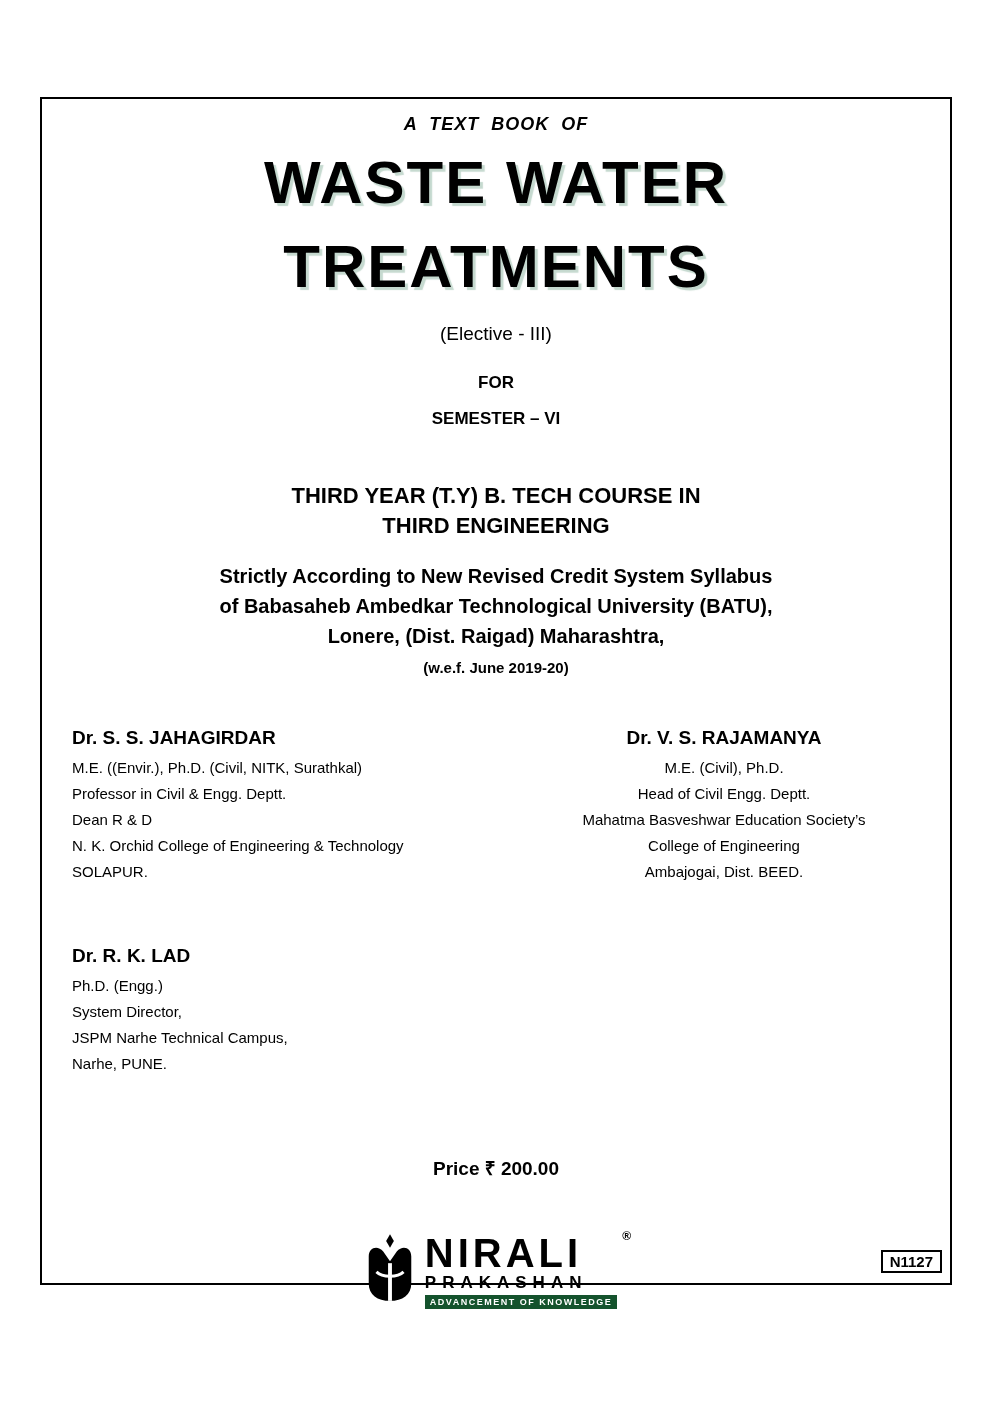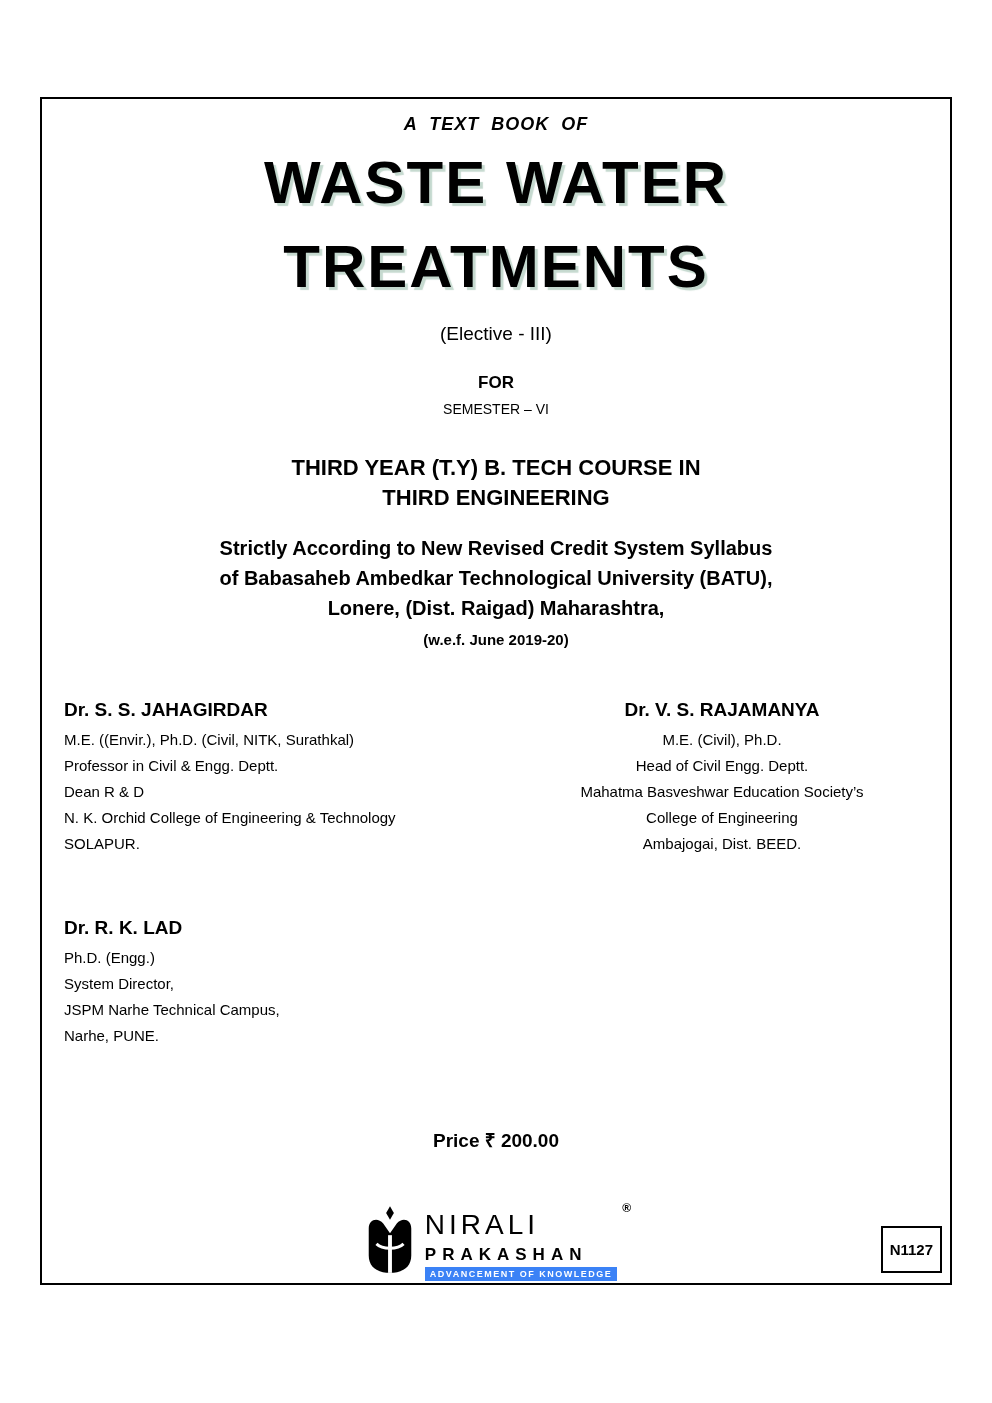--- a/index.html
+++ b/index.html
@@ -24,59 +24,59 @@
     letter-spacing: 1px; word-spacing: 6px; font-style: italic;
   }
   .main-title {
     margin-top: 6px;
     font-size: 60px; font-weight: bold;
     letter-spacing: 2px; line-height: 84px;
     text-shadow: 3px 3px 1px rgba(150, 185, 168, 0.55);
   }
   .elective { margin-top: 14px; font-size: 19px; font-weight: normal; }
   .for-label { margin-top: 28px; font-size: 17px; font-weight: bold; }
-  .semester { margin-top: 8px; font-size: 14px; font-weight: normal; }
-  .course { margin-top: 36px; font-size: 22px; font-weight: bold; line-height: 30px; }
+  .semester { margin-top: 16px; font-size: 17px; font-weight: bold; }
+  .course { margin-top: 52px; font-size: 22px; font-weight: bold; line-height: 30px; }
   .syllabus { margin-top: 20px; font-size: 20px; font-weight: bold; line-height: 30px; }
   .wef { margin-top: 2px; font-size: 15px; font-weight: bold; }
   .authors {
     margin-top: 42px;
     display: grid;
     grid-template-columns: 1fr 1fr;
-    row-gap: 58px; column-gap: 40px;
+    row-gap: 58px; column-gap: 40px; margin-left: 8px;
   }
   .author { font-size: 15px; line-height: 26px; }
   .author.align-left { text-align: left; }
   .author.align-right { }
   .author-name { font-size: 19px; font-weight: bold; line-height: 26px; margin-bottom: 4px; }
   .price { margin-top: 78px; font-size: 19px; font-weight: bold; }
   .logo {
     margin-top: 52px;
     display: inline-flex; align-items: flex-start; gap: 6px;
     text-align: left;
   }
   .logo-icon { width: 58px; height: 70px; display: block; }
   .logo-text { display: flex; flex-direction: column; position: relative; padding-right: 14px; }
-  .logo-name { font-size: 28px; font-weight: normal; letter-spacing: 4px; line-height: 40px; }
+  .logo-name { font-size: 40px; font-weight: bold; letter-spacing: 4px; line-height: 40px; }
   .logo-reg {
     position: absolute; right: 0; top: -4px;
     font-size: 12px; font-weight: bold;
   }
   .logo-sub { font-size: 17px; font-weight: bold; letter-spacing: 6px; line-height: 20px; }
   .logo-bar {
-    background: #3b82f6; color: #fff;
+    background: #14532d; color: #fff;
     font-size: 9px; font-weight: bold; letter-spacing: 1.5px;
     padding: 2px 5px; margin-top: 2px;
     display: inline-block; width: max-content;
   }
   .code-box {
     position: absolute;
     right: 8px; bottom: 10px;
     border: 2px solid #000;
-    padding: 13px 7px;
+    padding: 1px 7px;
     font-size: 15px; font-weight: bold;
   }
 </style>
 </head>
 <body>
 
 <div class="border-box">
 
   <div class="tagline">A TEXT BOOK OF</div>
 

